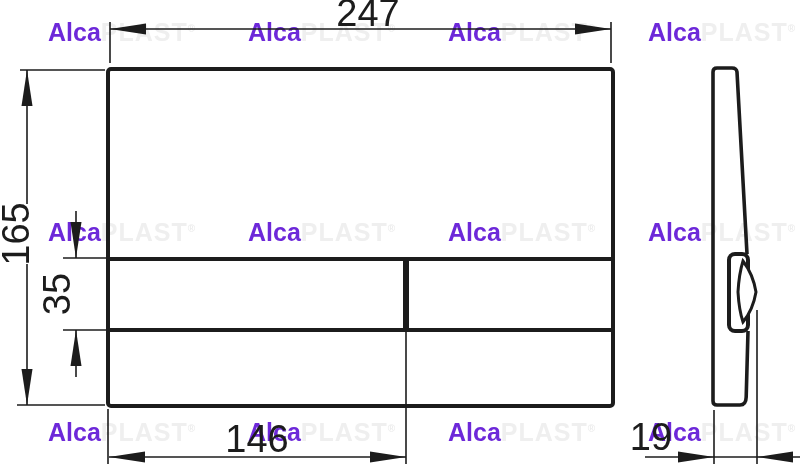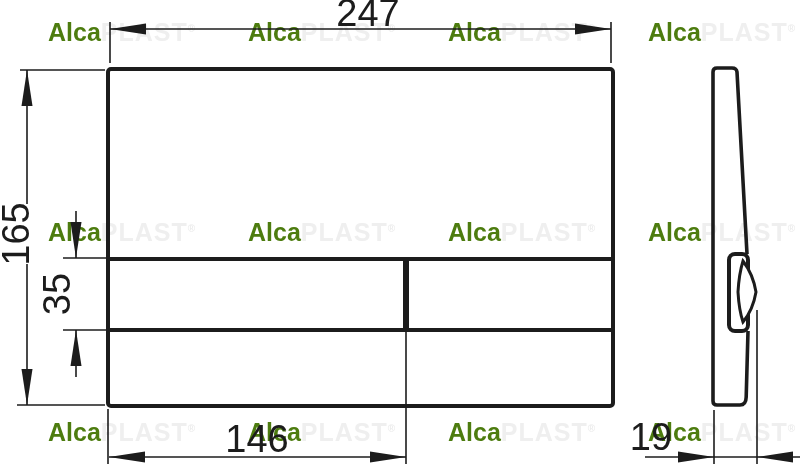--- a/index.html
+++ b/index.html
@@ -6,21 +6,21 @@
   #stage{
     position:relative;width:800px;height:466px;background:#ffffff;
     overflow:hidden;font-family:"Liberation Sans", sans-serif;
   }
   
   .wm-layer{position:absolute;inset:0;z-index:1;}
   .wm{
     position:absolute;white-space:nowrap;user-select:none;
     font-size:25px;line-height:1;letter-spacing:0px;
   }
-  .wm .wm-bold{font-weight:bold;color:#4d7c0f;}
+  .wm .wm-bold{font-weight:bold;color:#6d28d9;}
   .wm .wm-light{font-weight:bold;color:#efefef;letter-spacing:1px;}
   .wm .wm-reg{font-weight:bold;color:#ececec;font-size:10px;vertical-align:super;}
   
   svg.draw{position:absolute;left:0;top:0;z-index:2;}
   .dim-text{
     font-family:"Liberation Sans", sans-serif;
     font-size:38px;fill:#1c1c1c;
   }
 </style>
 </head>

